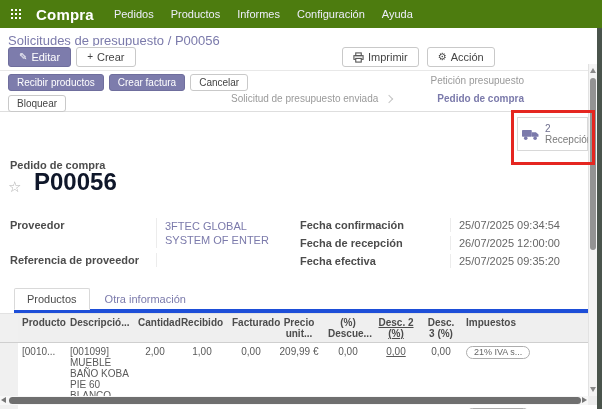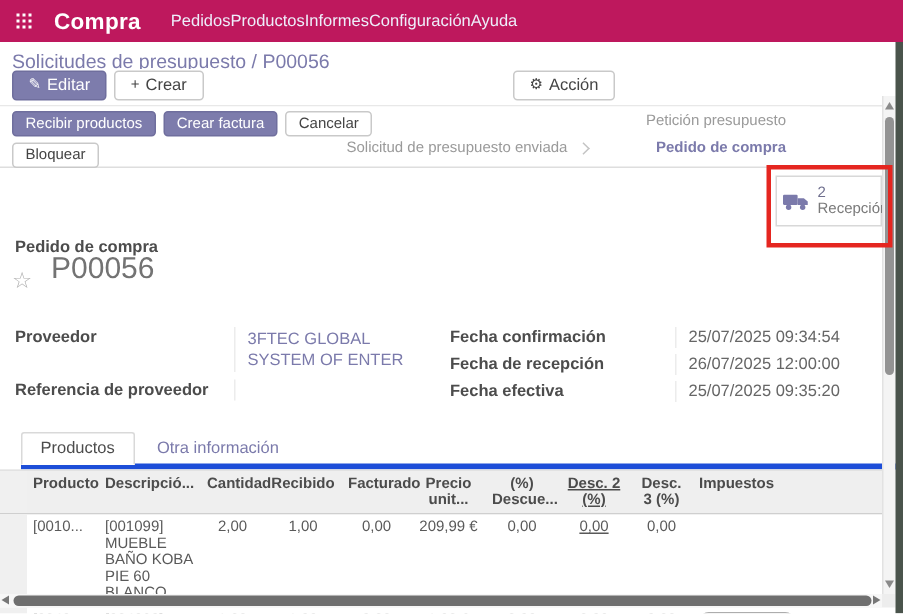--- a/index.html
+++ b/index.html
@@ -1,25 +1,25 @@
 <!DOCTYPE html>
 <html><head>
 <meta charset="utf-8">
 <style>
   * { margin:0; padding:0; box-sizing:border-box; }
   body { font-family:"Liberation Sans", sans-serif; background:#fff; }
   #screen { position:relative; width:602px; height:409px; background:#fff; overflow:hidden; font-size:11px; color:#4c4c4c; }
 
   
-  .navbar { position:absolute; left:0; top:0; width:602px; height:28px; background:#be185d; display:flex; align-items:center; }
+  .navbar { position:absolute; left:0; top:0; width:602px; height:28px; background:#4d7c0f; display:flex; align-items:center; }
   .grid-icon { position:relative; width:10px; height:10px; margin-left:11px; }
   .grid-icon::before { content:""; position:absolute; left:0; top:0; width:2px; height:2px; background:#fff;
     box-shadow:4px 0 #fff,8px 0 #fff,0 4px #fff,4px 4px #fff,8px 4px #fff,0 8px #fff,4px 8px #fff,8px 8px #fff; }
   .brand { color:#fff; font-size:15px; font-weight:bold; margin-left:15px; letter-spacing:.2px; }
-  .nav-items { display:flex; margin-left:20px; }
+  .nav-items { display:flex; gap:17px; margin-left:20px; }
   .nav-item { color:#eeeefb; font-size:11px; cursor:pointer; }
 
   
   .breadcrumb-row { position:absolute; left:0; top:28px; width:554px; height:18px; background:#fff; }
   .breadcrumb { position:absolute; left:8px; top:5px; color:#7b7aab; font-size:13px; cursor:pointer; }
 
   
   .cp-row { position:absolute; left:0; top:46px; width:597px; height:25px; border-bottom:1px solid #e8e8e8; background:#fff; }
   .btn { display:inline-flex; align-items:center; gap:4px; border-radius:3px; cursor:pointer; font-size:11px; padding:3px 10px; border:1px solid #c9c9c9; background:#fff; color:#444; white-space:nowrap; }
   .btn-primary { background:#7d7cac; border-color:#6f6e9d; color:#fff; }
@@ -42,21 +42,21 @@
   .sheet { position:absolute; left:0; top:112px; width:597px; height:297px; background:#fff; }
 
   .button-box { position:absolute; left:517px; top:5px; width:71px; height:34px; border:1px solid #d8d8d8; background:#fff; display:flex; align-items:center; gap:5px; padding:2px 4px; cursor:pointer; }
   .sb-text { display:flex; flex-direction:column; line-height:11px; }
   .sb-value { color:#6e6e8d; font-size:10px; }
   .sb-label { color:#7a7a7a; font-size:10px; }
 
   .annotation-box { position:absolute; left:511px; top:110px; width:84px; height:55px; border:3px solid #e52620; z-index:50; pointer-events:none; }
 
   .model-label { position:absolute; left:10px; top:47px; font-weight:bold; font-size:11px; color:#4c4c4c; }
-  .record-name { position:absolute; left:34px; top:56px; font-size:20px; font-weight:normal; color:#737373; }
+  .record-name { position:absolute; left:34px; top:56px; font-size:24px; font-weight:bold; color:#0f172a; }
   .fav-star { position:absolute; left:8px; top:66px; font-size:15px; color:#b0b0b0; cursor:pointer; }
 
   .fgroup-left { position:absolute; left:10px; top:106px; width:280px; display:grid; grid-template-columns:146px 130px; row-gap:5px; }
   .fgroup-right { position:absolute; left:300px; top:106px; width:286px; display:grid; grid-template-columns:150px 1fr; row-gap:4px; }
   .flabel { font-weight:bold; color:#4c4c4c; font-size:11px; padding:1px 0; }
   .fvalue { color:#666; font-size:11px; border-left:1px solid #ececec; padding:1px 0 1px 8px; min-height:14px; }
   .fvalue-link { color:#7b7aab; cursor:pointer; line-height:14px; }
 
   
   .tabs { position:absolute; left:14px; top:176px; width:597px; border-bottom:4px solid #1d4ed8; padding-left:0; }
@@ -124,20 +124,32 @@
           <span class="icon-glyph">✎</span>
           <span>Editar</span>
         </button>
       <button class="btn">
           <span class="icon-glyph">+</span>
           <span>Crear</span>
         </button>
     </div>
     <div class="cp-right">
       <button class="btn">
+        <span>
+            <svg width="11" height="11" viewBox="0 0 12 12">
+              <g fill="none" stroke="#555" stroke-width="1.2">
+                <rect x="3" y="1" width="6" height="3"></rect>
+                <rect x="1" y="4" width="10" height="4"></rect>
+                <rect x="3" y="7" width="6" height="4" fill="#fff"></rect>
+              </g>
+            </svg>
+          </span>
+        <span>Imprimir</span>
+      </button>
+      <button class="btn">
           <span class="icon-glyph">⚙</span>
           <span>Acción</span>
         </button>
     </div>
   </div>
 
   <div class="statusbar">
     <div class="sb-row1">
       <button class="btn btn-primary sb-btn">Recibir productos</button>
       <button class="btn btn-primary sb-btn">Crear factura</button>
@@ -219,20 +231,21 @@
         <div class="c-handle"></div>
         <div class="c-prod">[0010...</div>
         <div class="c-desc">[001099] MUEBLE BAÑO KOBA PIE 60 BLANCO</div>
         <div class="c-cant">2,00</div>
         <div class="c-rec">1,00</div>
         <div class="c-fact">0,00</div>
         <div class="c-prec">209,99 €</div>
         <div class="c-d1">0,00</div>
         <div class="c-d2">0,00</div>
         <div class="c-d3">0,00</div>
+        <div class="c-imp"><span class="tax-pill">21% IVA s...</span></div>
       </div>
 
       <div class="trow">
         <div class="c-handle"></div>
         <div class="c-prod">[0040...</div>
         <div class="c-desc">[004020]</div>
         <div class="c-cant">1,00</div>
         <div class="c-rec">1,00</div>
         <div class="c-fact">0,00</div>
         <div class="c-prec">1,00 €</div>

